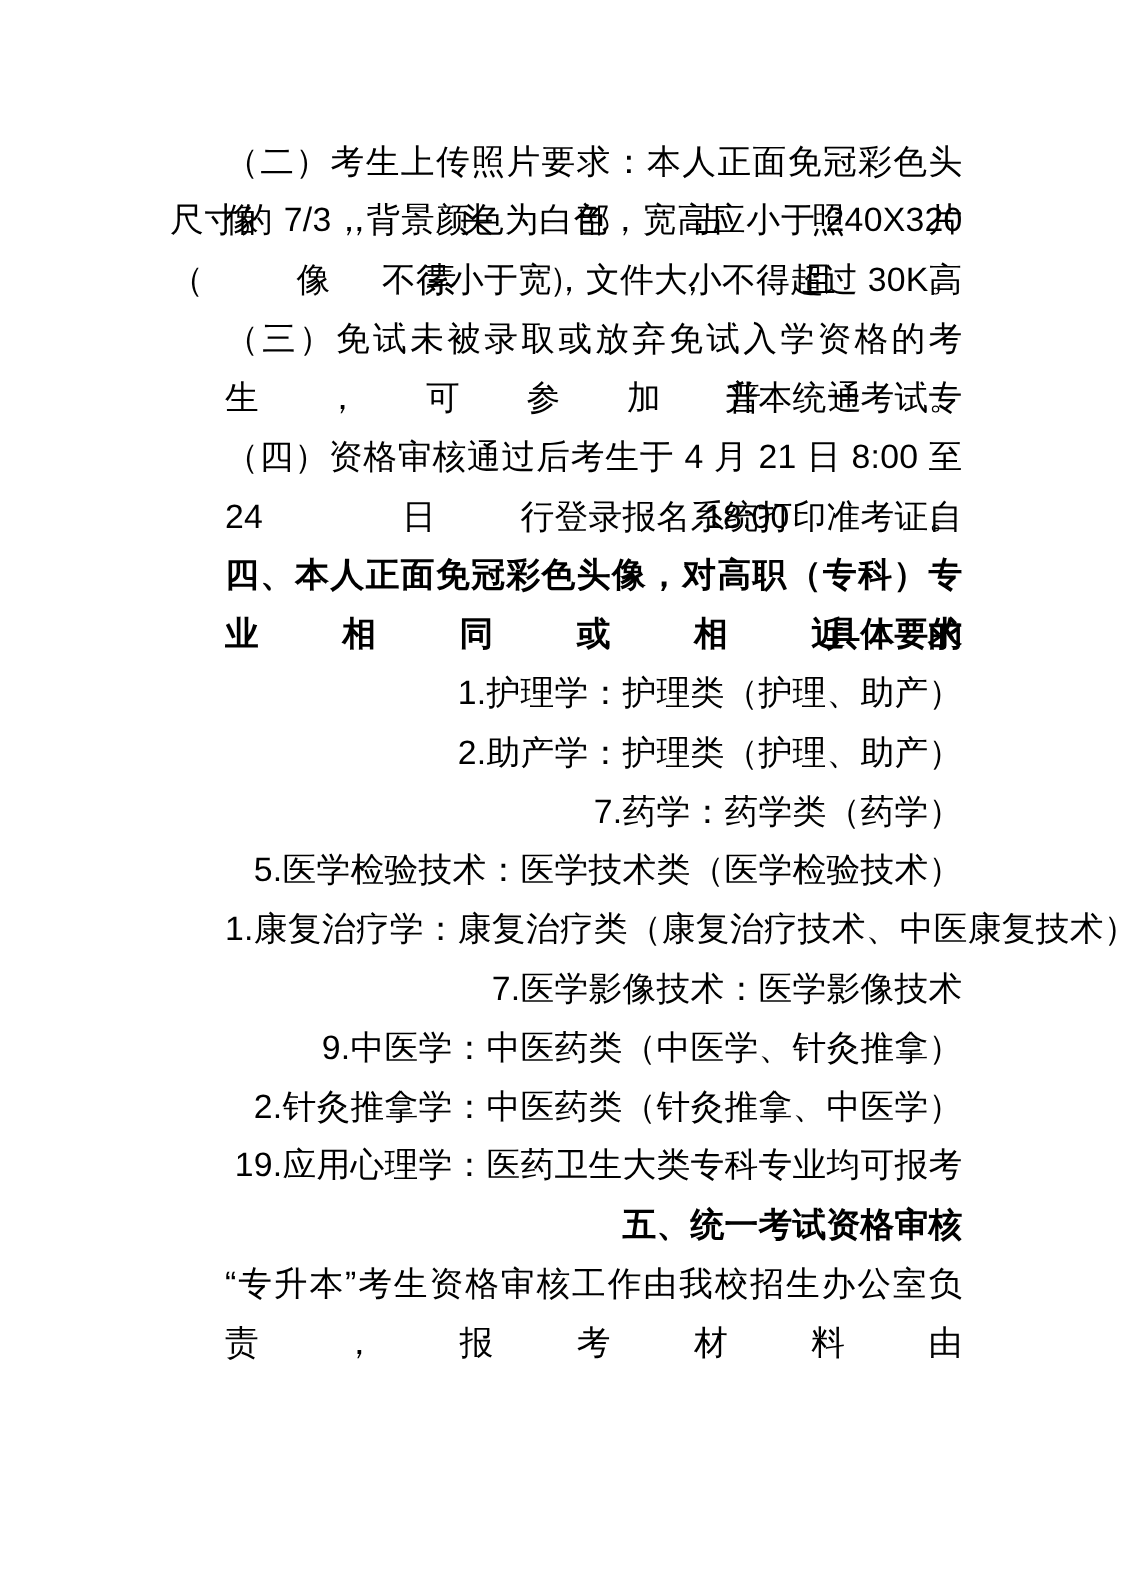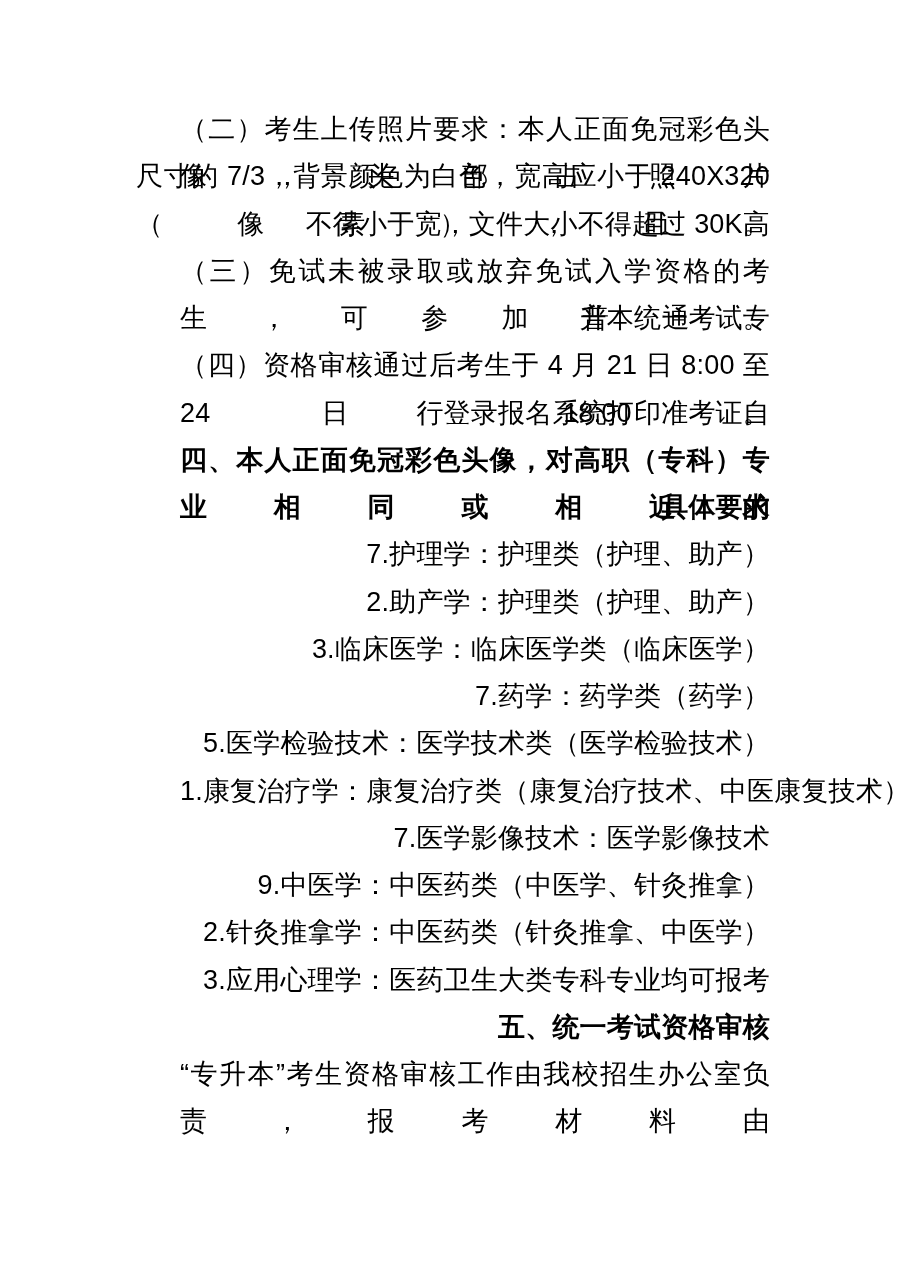--- a/index.html
+++ b/index.html
@@ -59,26 +59,25 @@
   <div class="doc-body">
       <div class="text-line indent fill">（二）考生上传照片要求：本人正面免冠彩色头像，头部占照片</div>
       <div class="text-line fill">尺寸的 7/3，背景颜色为白色，宽高应小于 240X320（像素），且高</div>
       <div class="text-line">不得小于宽，文件大小不得超过 30K。</div>
       <div class="text-line indent fill">（三）免试未被录取或放弃免试入学资格的考生，可参加普通专</div>
       <div class="text-line">升本统一考试。</div>
       <div class="text-line indent fill">（四）资格审核通过后考生于 4 月 21 日 8:00 至 24 日 18:00 自</div>
       <div class="text-line">行登录报名系统打印准考证。</div>
       <div class="text-line indent bold fill">四、本人正面免冠彩色头像，对高职（专科）专业相同或相近的</div>
       <div class="text-line bold">具体要求</div>
-      <div class="text-line indent">7.护理学：护理类（护理、助产）</div>
+      <div class="text-line indent">1.护理学：护理类（护理、助产）</div>
       <div class="text-line indent">2.助产学：护理类（护理、助产）</div>
-      <div class="text-line indent">3.临床医学：临床医学类（临床医学）</div>
       <div class="text-line indent">7.药学：药学类（药学）</div>
       <div class="text-line indent">5.医学检验技术：医学技术类（医学检验技术）</div>
       <div class="text-line indent">1.康复治疗学：康复治疗类（康复治疗技术、中医康复技术）</div>
       <div class="text-line indent">7.医学影像技术：医学影像技术</div>
       <div class="text-line indent">9.中医学：中医药类（中医学、针灸推拿）</div>
       <div class="text-line indent">2.针灸推拿学：中医药类（针灸推拿、中医学）</div>
-      <div class="text-line indent">3.应用心理学：医药卫生大类专科专业均可报考</div>
+      <div class="text-line indent">19.应用心理学：医药卫生大类专科专业均可报考</div>
       <div class="text-line indent bold">五、统一考试资格审核</div>
       <div class="text-line indent fill">“专升本”考生资格审核工作由我校招生办公室负责，报考材料由</div>
     </div>
 </div>
 
 </body></html>

